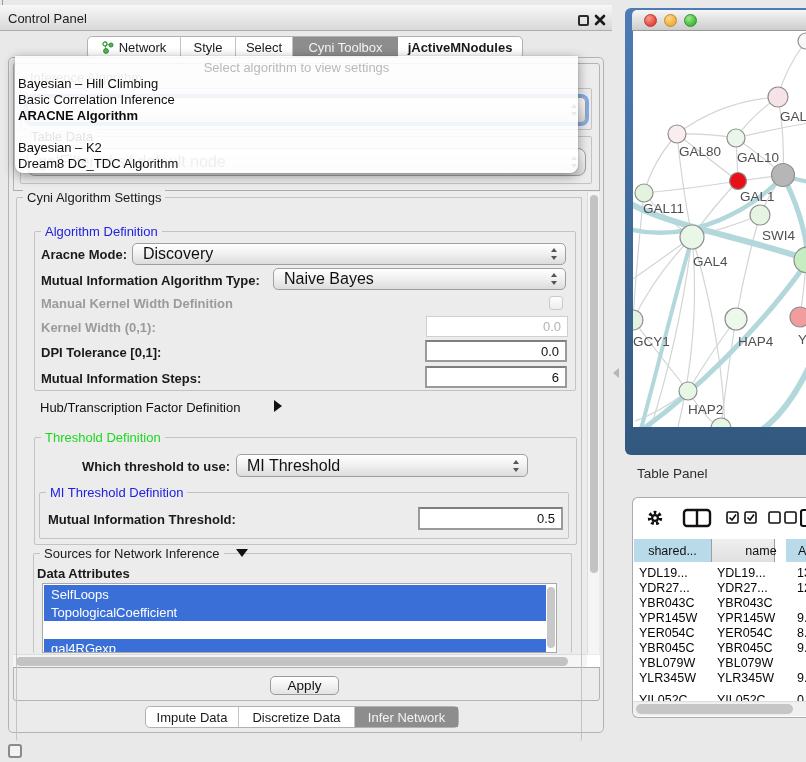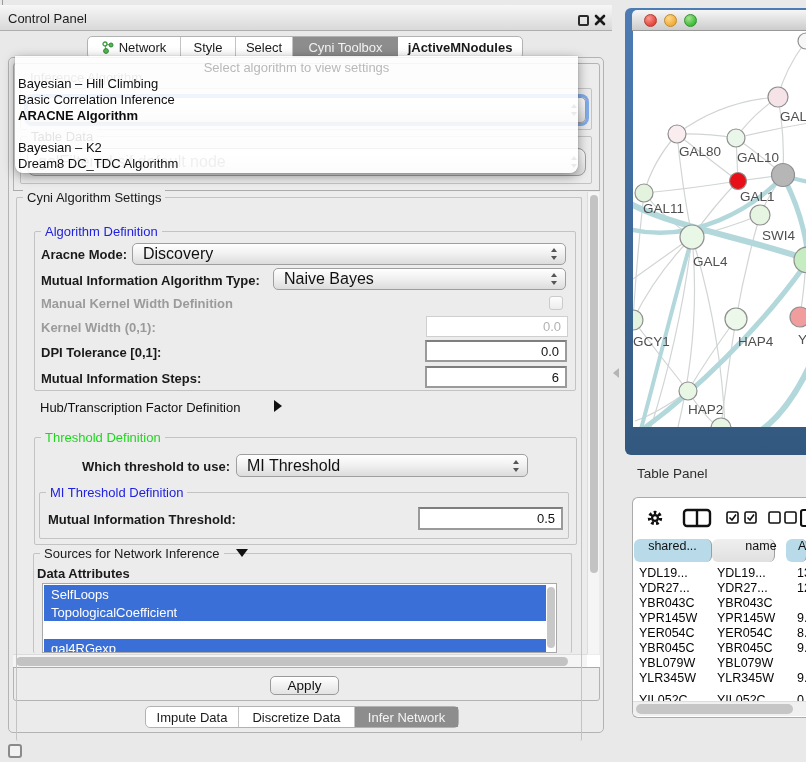--- a/index.html
+++ b/index.html
@@ -47,21 +47,21 @@
   .apply-btn { border:1px solid #9a9a9a; border-radius:5px; background:linear-gradient(#ffffff,#e3e3e3); font-size:13.5px; color:#111; display:flex; align-items:center; justify-content:center; }
   .net-window { left:625px; top:8px; width:200px; height:447px; background:linear-gradient(180deg,#4d7cb5,#33587f); border-radius:6px 0 0 6px; }
   .net-titlebar { left:7px; top:2px; width:174px; height:21px; background:linear-gradient(#f6f6f6,#cccccc); border-radius:5px 0 0 0; border-bottom:1px solid #999; }
   .tl { width:13px; height:13px; border-radius:50%; top:4px; }
   .tl.red { background:radial-gradient(circle at 35% 30%, #f89a90,#e4453c 70%); border:1px solid #b73a30; }
   .tl.yel { background:radial-gradient(circle at 35% 30%, #fcd88e,#f3ac38 70%); border:1px solid #c08a28; }
   .tl.grn { background:radial-gradient(circle at 35% 30%, #a5e48f,#3fbb3a 70%); border:1px solid #2f9330; }
   .net-canvas { left:8px; top:23px; width:173px; height:396px; background:#fff; }
   .tp-label { font-size:13.5px; color:#2e2e2e; }
   .table-window { left:632px; top:497px; width:174px; height:221px; background:#fff; border:1px solid #ababab; border-radius:6px 0 0 6px; border-right:none; overflow:hidden; }
-  .th-cell { position:absolute; top:0; height:23px; font-size:12.5px; color:#111; display:flex; align-items:flex-start; justify-content:center; border-right:1px solid #9e9e9e;border-radius:6px; }
+  .th-cell { position:absolute; top:0; height:23px; font-size:12.5px; color:#111; display:flex; align-items:center; justify-content:center; border-right:1px solid #9e9e9e; }
   .th-blue { background:#b9dbe9; }
   .th-gray { background:linear-gradient(#efefef,#e0e0e0); }
   .tr-cell { position:absolute; font-size:12.5px; color:#060606; white-space:nowrap; }
   .tbl-hsb { position:absolute; left:0; top:203px; width:174px; height:15px; background:#f0f0f0; border-top:1px solid #ddd; }
   .tbl-hsb-thumb { position:absolute; left:3px; top:2px; width:157px; height:10px; background:#c6c6c6; border-radius:5px; }
   svg text { font-family:"Liberation Sans",sans-serif; }
 </style>
 </head>
 <body>
 

